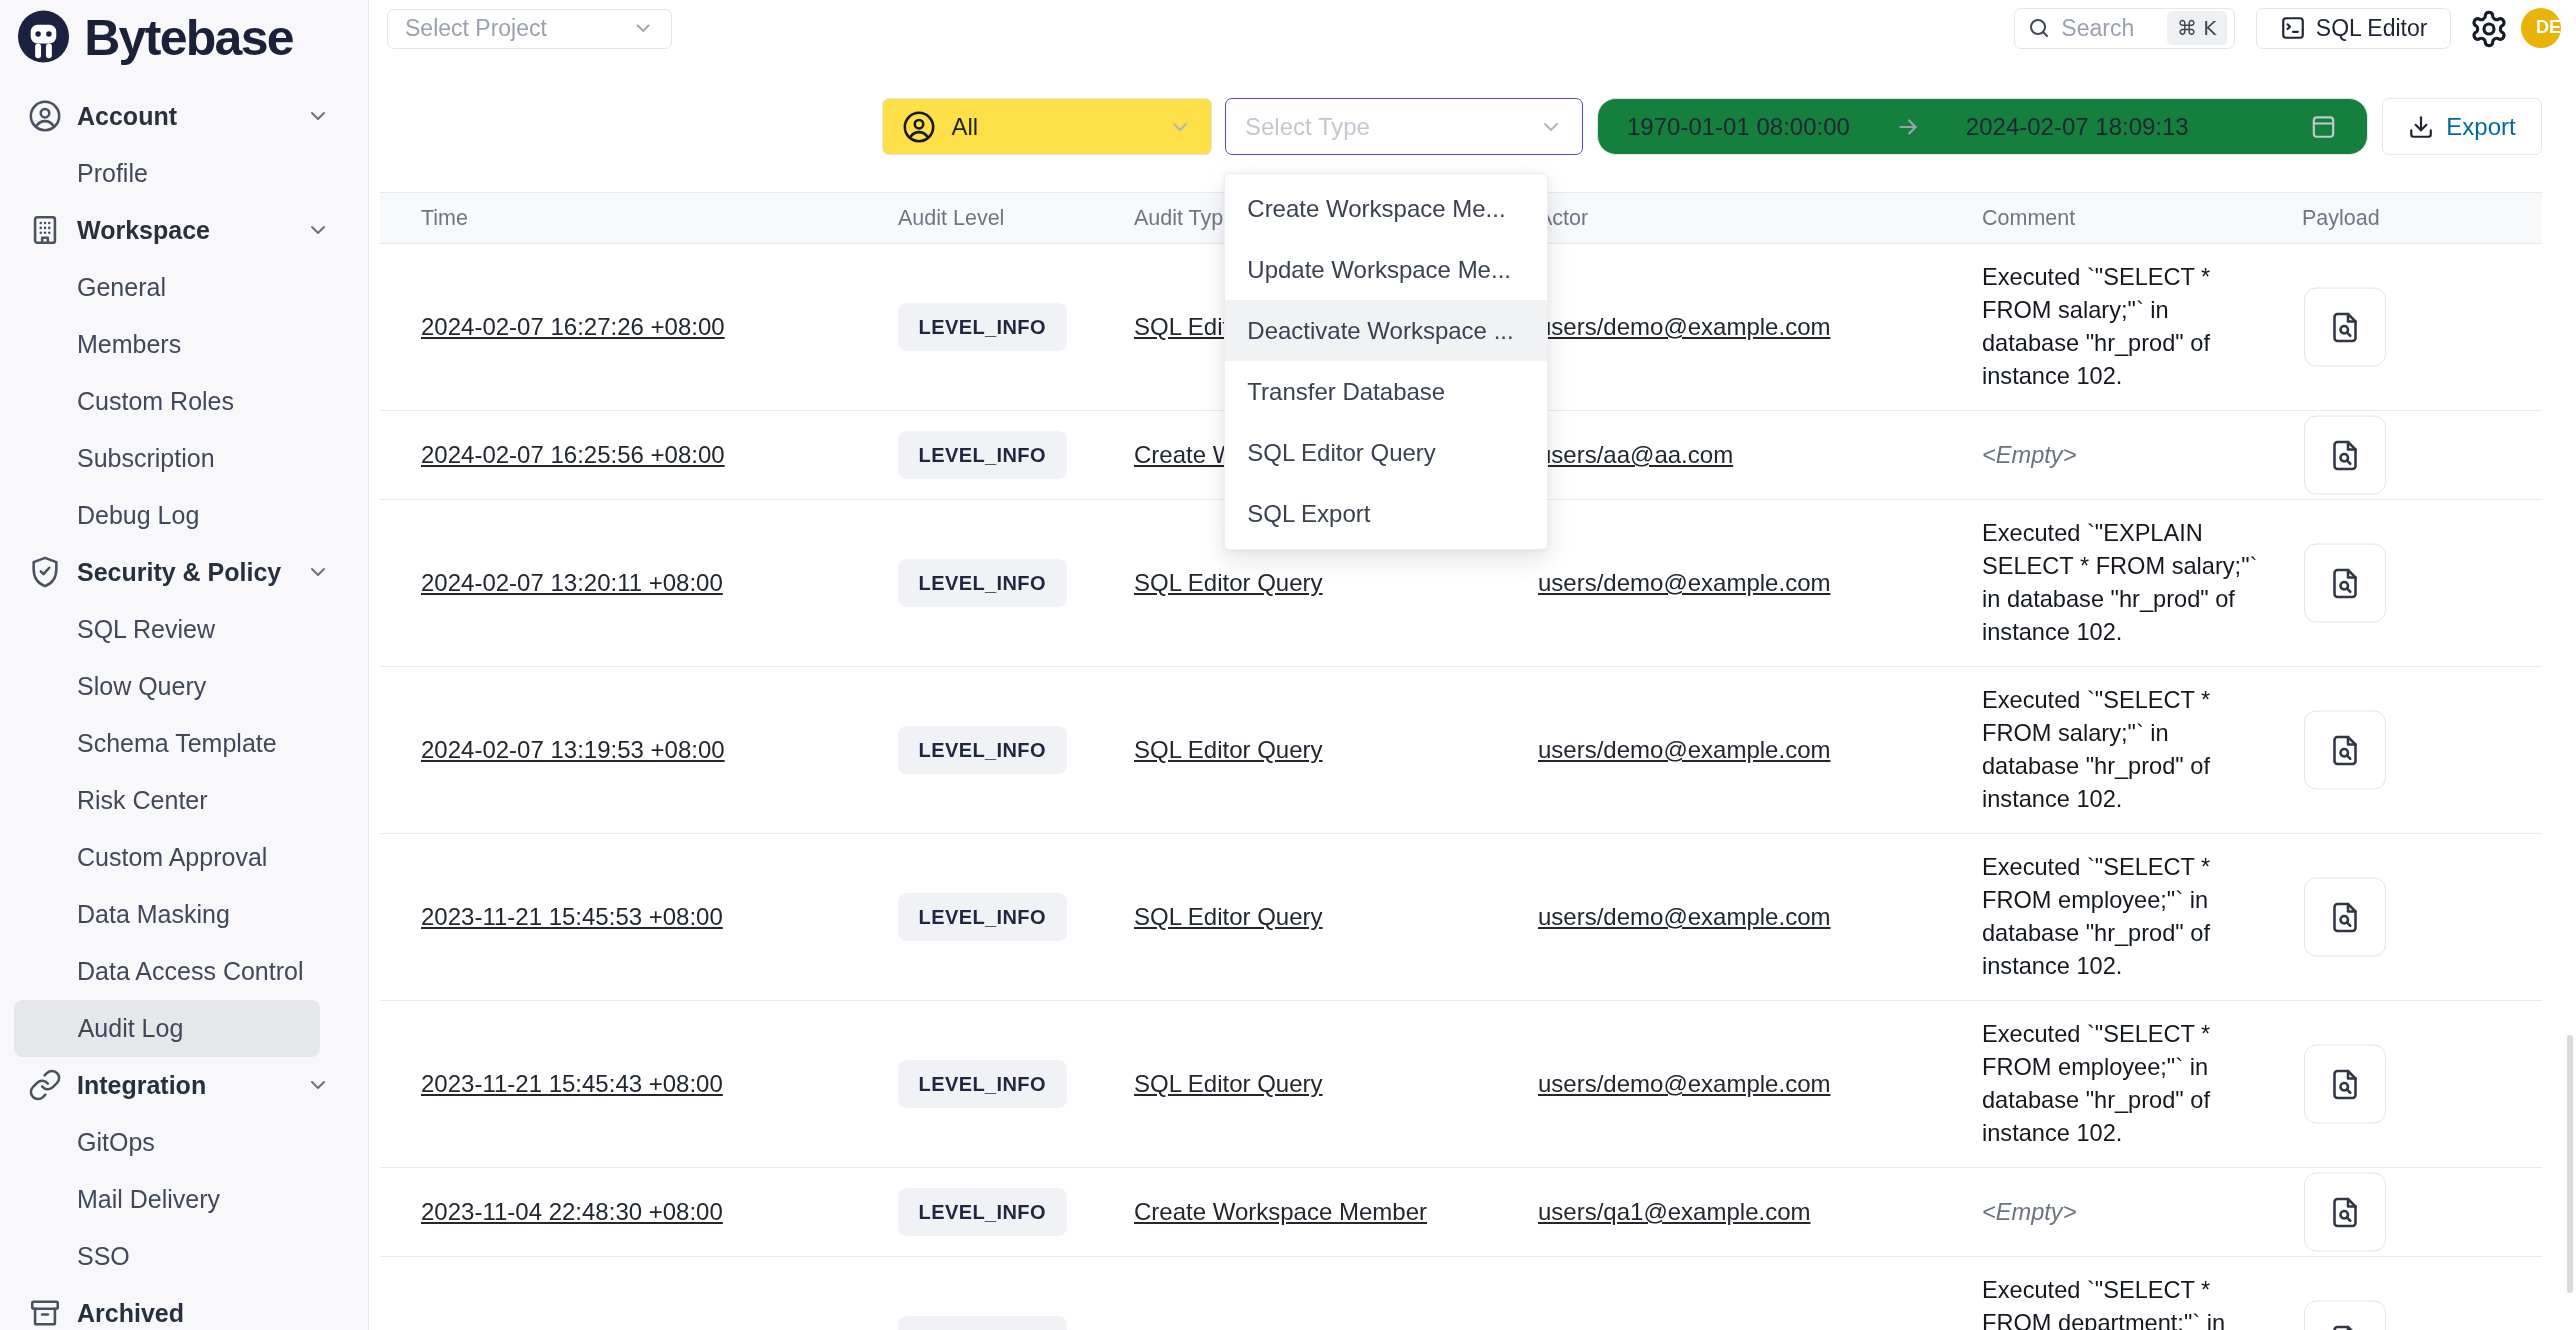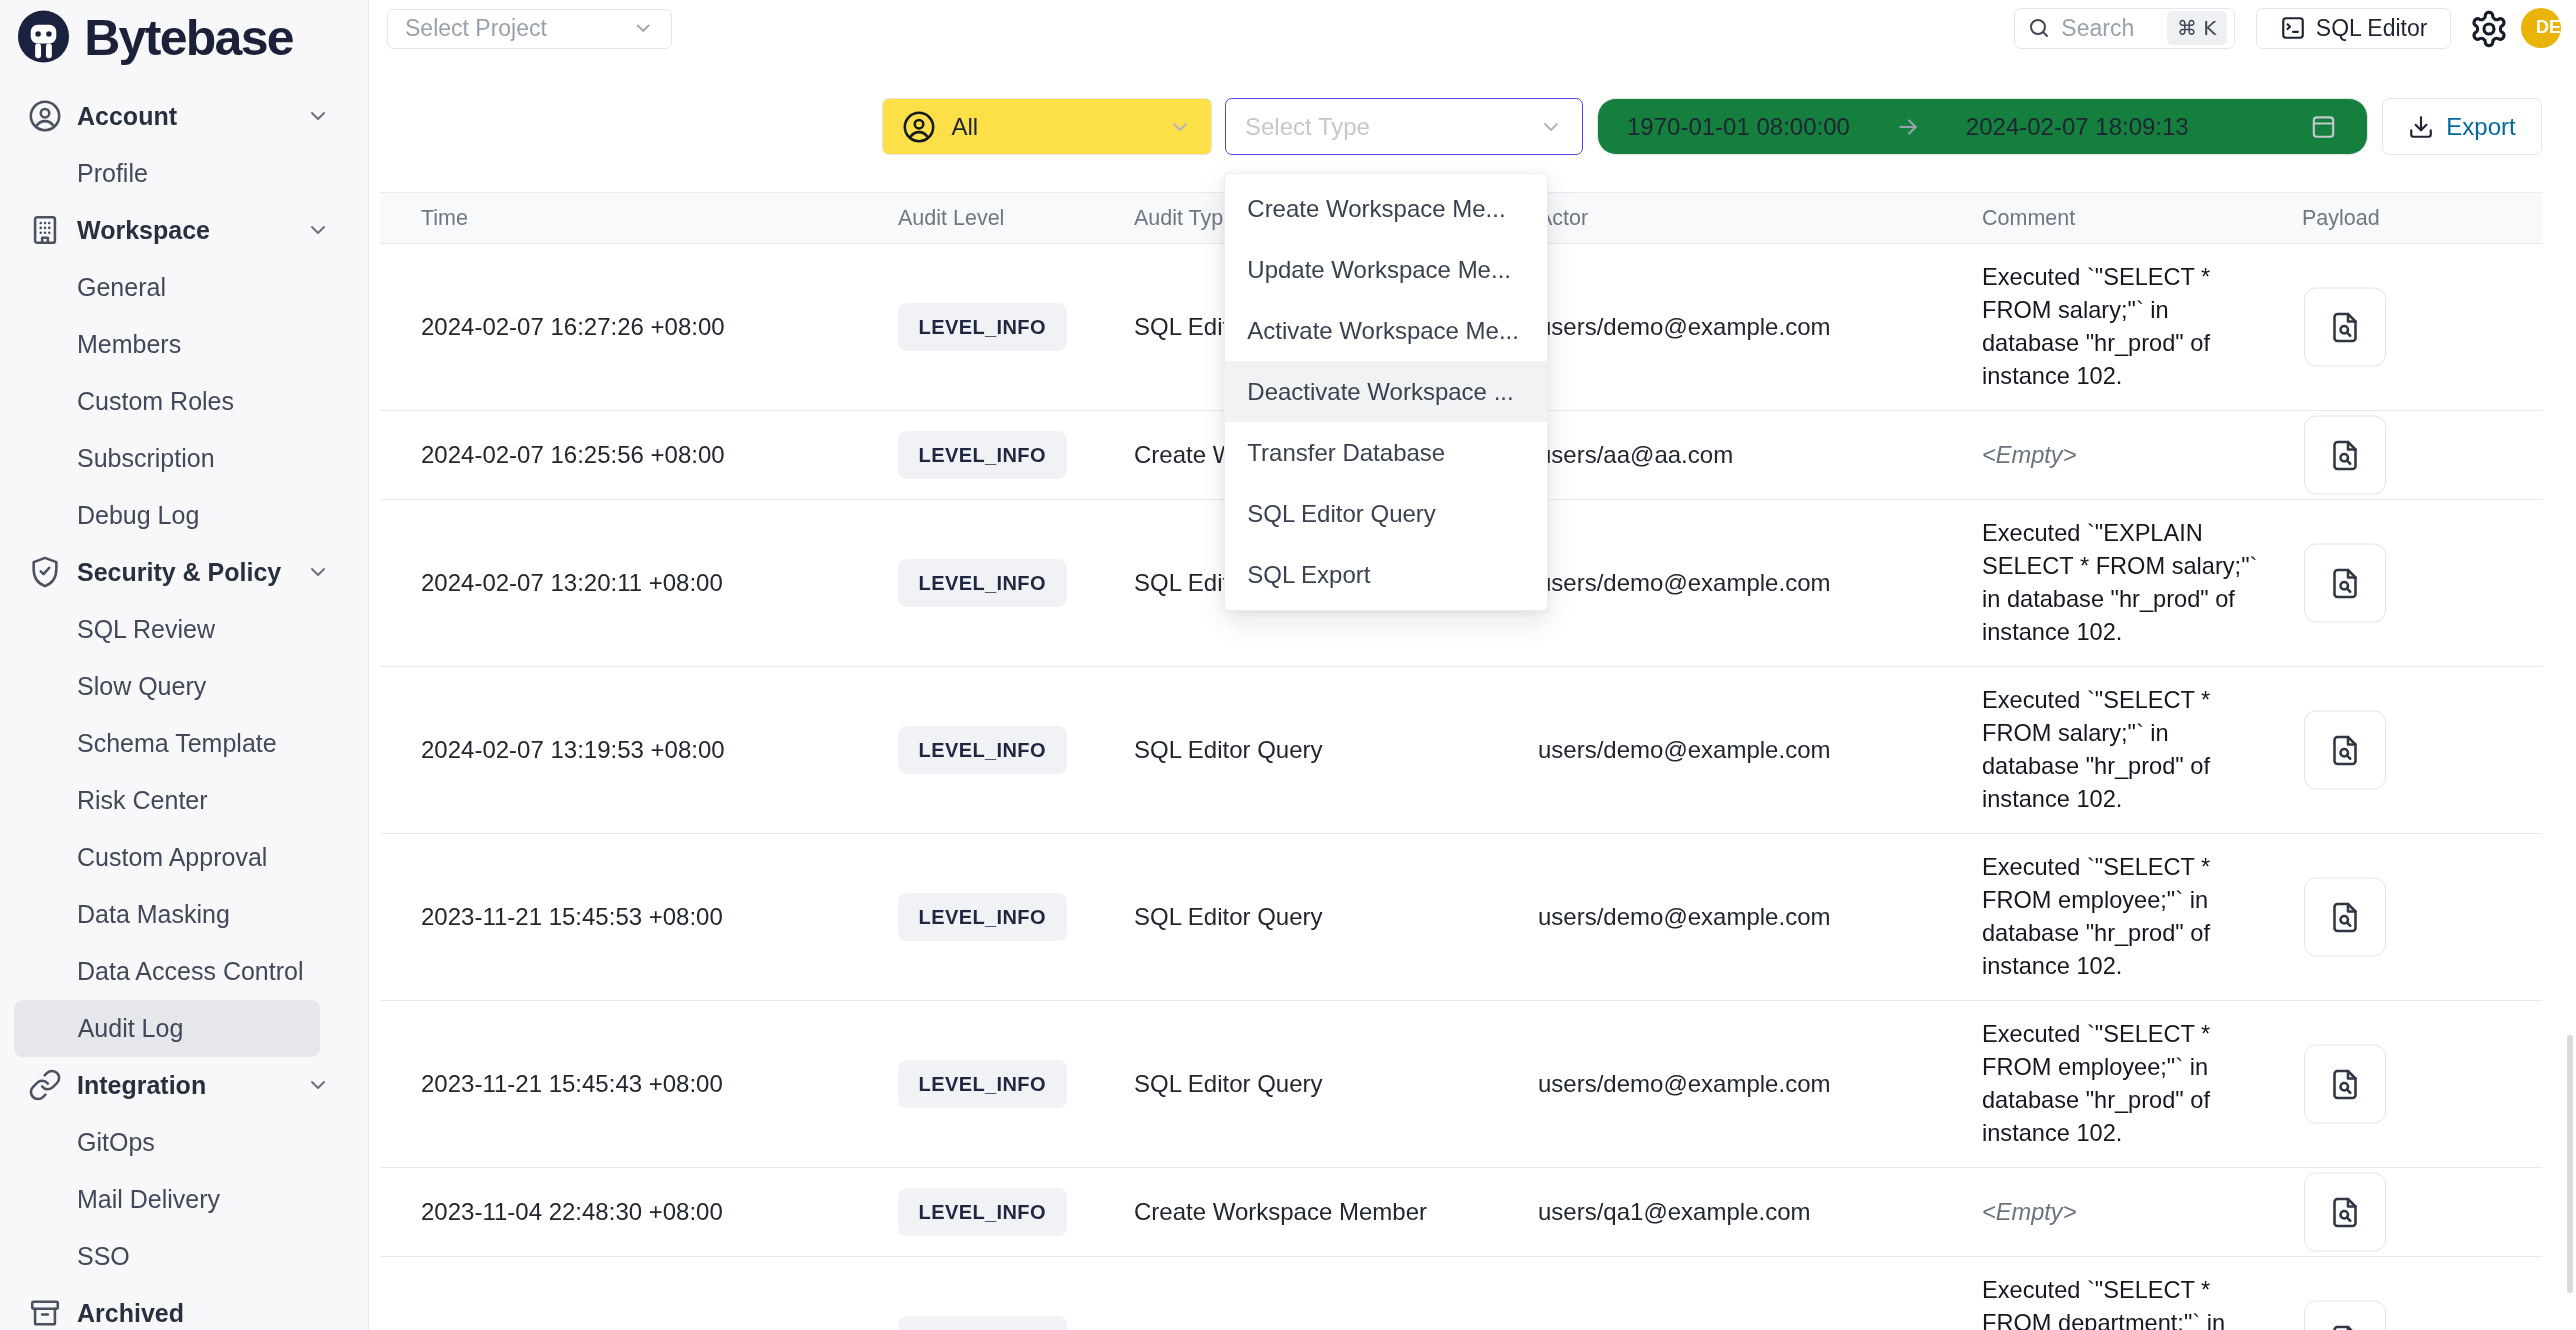--- a/index.html
+++ b/index.html
@@ -63,21 +63,21 @@
 
   
   .table{position:absolute;left:380px;top:192px;width:2162px;}
   .thead{position:relative;height:50px;background:#f8f9fb;border-top:0.9px solid #e8eaed;border-bottom:0.9px solid #e8eaed;
       font-size:21.5px;color:#6f7683;}
   .th{position:absolute;top:50%;transform:translateY(-50%);white-space:nowrap;}
   .th.c-time{left:41px;} .th.c-level{left:518px;} .th.c-type{left:754px;}
   .th.c-actor{left:1158px;} .th.c-comment{left:1602px;} .th.c-payload{left:1922px;}
   .trow{position:relative;display:flex;align-items:center;min-height:89px;box-sizing:border-box;
       padding:17px 0;border-bottom:0.9px solid #e8eaed;}
-  .cell{position:absolute;top:50%;transform:translateY(-50%);white-space:nowrap;font-size:24px;color:#21262f;}
+  .cell{position:absolute;top:50%;transform:translateY(-50%);white-space:nowrap;font-size:24px;color:#21262f;text-decoration:underline;}
   .cell.c-time{left:41px;} .cell.c-type{left:754px;} .cell.c-actor{left:1158px;}
   .badge{position:absolute;left:518px;top:50%;transform:translateY(-50%);
       display:inline-flex;align-items:center;height:48px;padding:0 20.6px;border-radius:8.6px;
       background:var(--badge-bg,#f1f2f5);color:#1f2740;font-size:20px;font-weight:700;letter-spacing:0.4px;}
   .comment{margin-left:1602px;width:320px;font-size:23.6px;line-height:33px;color:#14181f;white-space:pre-line;}
   .comment.empty{font-style:italic;color:#6b7280;}
   .payload-btn{position:absolute;left:1924px;top:50%;transform:translateY(-50%);width:82px;height:79px;
       border:0.9px solid #e3e4e8;border-radius:12px;background:#fff;display:flex;align-items:center;justify-content:center;
       cursor:pointer;}
   .payload-btn .picon{width:36px;height:36px;color:#2f3644;}
@@ -545,23 +545,20 @@
   <div class="type-panel">
 
       <div class="type-item">
         <span>Create Workspace Me...</span>
       </div>
 
       <div class="type-item">
         <span>Update Workspace Me...</span>
       </div>
 
-      <div class="type-item">
-        <span>Activate Workspace Me...</span>
-      </div>
 
       <div class="type-item highlighted">
         <span>Deactivate Workspace ...</span>
       </div>
 
       <div class="type-item">
         <span>Transfer Database</span>
       </div>
 
       <div class="type-item">

